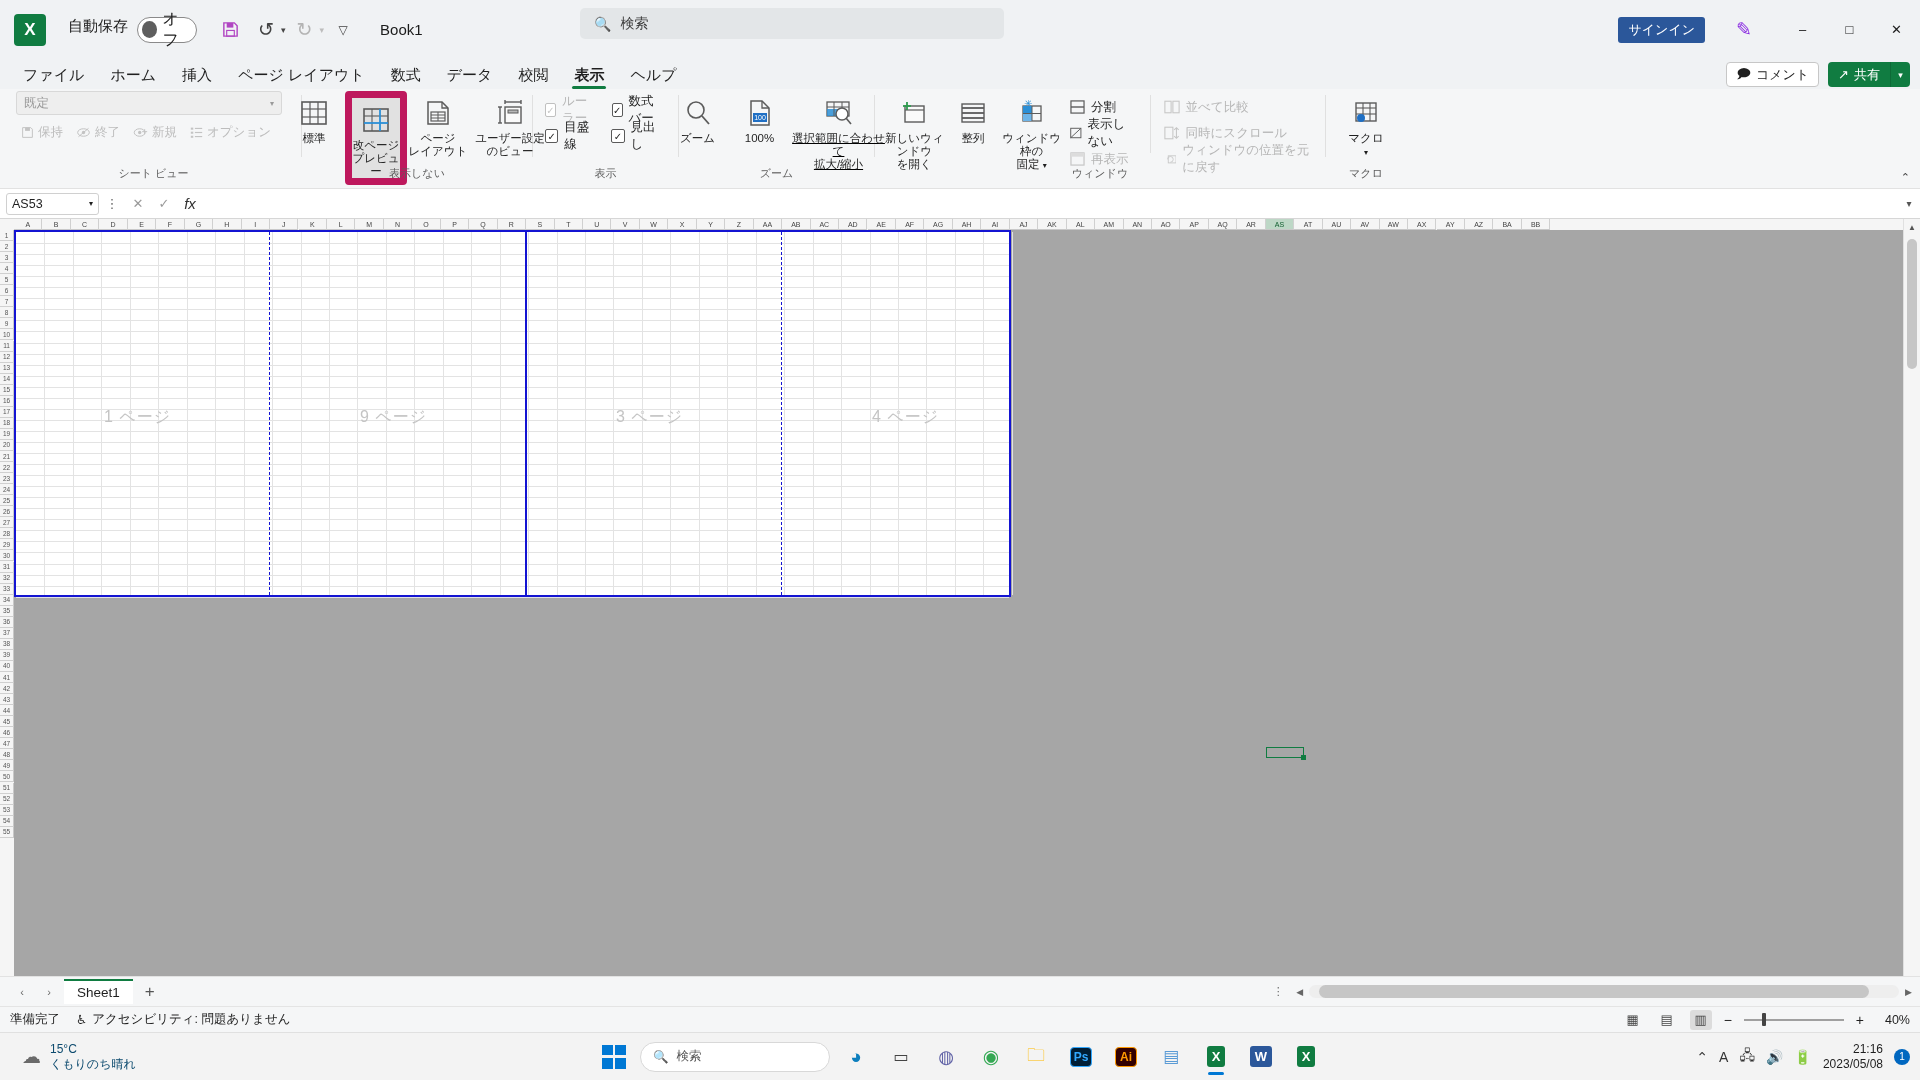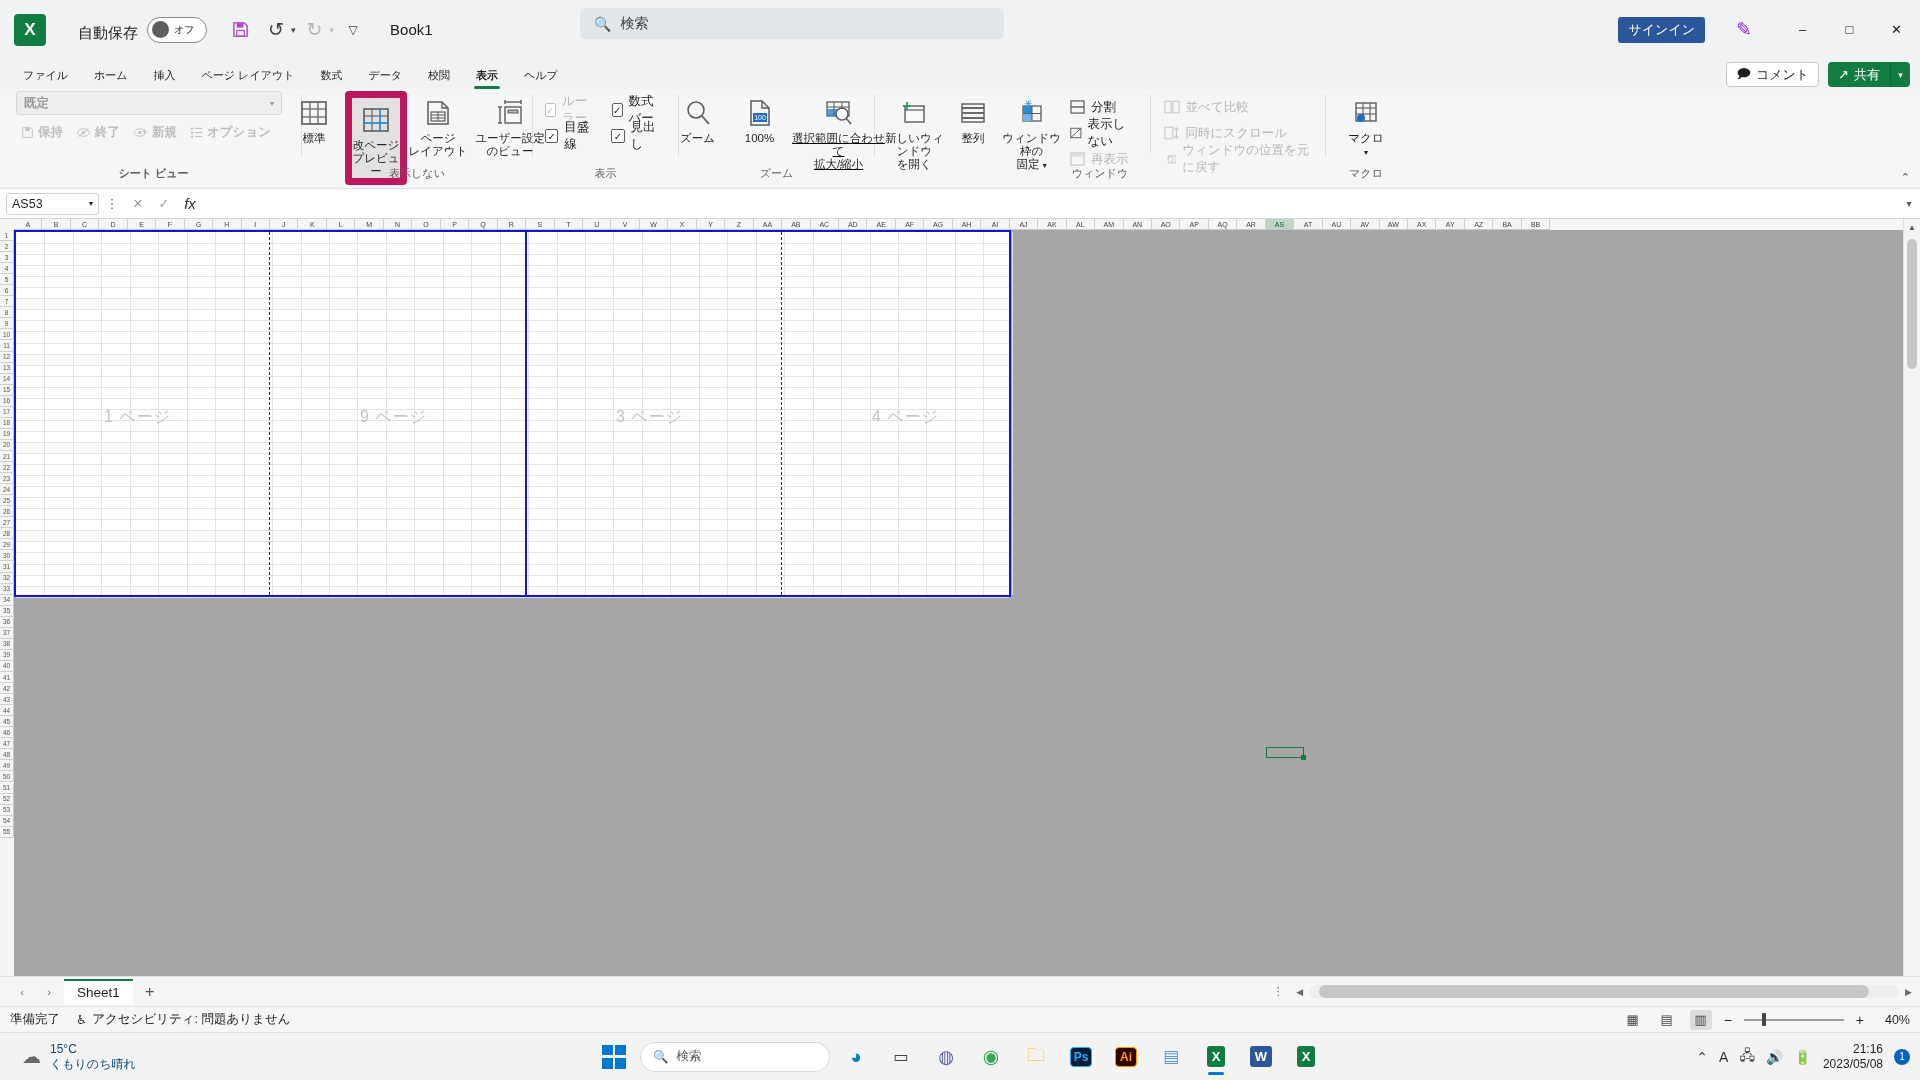--- a/index.html
+++ b/index.html
@@ -15,28 +15,28 @@
   
   .titlebar {
     height:59px; background:#f0f2f4; display:flex; align-items:center;
     padding-left:14px; position:relative; flex:0 0 59px;
   }
   .xl-logo {
     width:32px;height:32px;border-radius:4px;background:#107c41;display:flex;
     align-items:center;justify-content:center;color:#fff;font-weight:bold;font-size:17px;
     font-family:"Liberation Sans",sans-serif;
   }
-  .autosave-wrap { display:flex; align-items:flex-end; margin-left:32px; gap:9px; }
+  .autosave-wrap { display:flex; align-items:flex-start; margin-left:22px; gap:9px; }
   .autosave-label { font-size:15px; color:#212121; }
   .toggle {
     width:60px;height:26px;border-radius:13px;border:1.5px solid #8a8a8a;background:#fff;
     display:flex;align-items:center;padding:0 4px;gap:5px;
   }
   .toggle .knob { width:17px;height:17px;border-radius:50%;background:#5e5e5e; }
-  .toggle .ttext { font-size:10px;color:#1a1a1a; }
+  .toggle .ttext { font-size:16px;color:#1a1a1a; }
   .tb-icon {
     width:34px;height:34px;display:flex;align-items:center;justify-content:center;
     color:#424242; font-size:19px; border-radius:4px;
   }
   .tb-icon.purple { color:#b146c2; }
   .tb-icon.dim { color:#b4b4b4; }
   .caret { font-size:9px; color:#444; margin-left:-4px; }
   .caret.dim { color:#bdbdbd; }
   .doc-title { margin-left:20px; font-size:15px; color:#1b1b1b; }
   .searchbar {
@@ -51,21 +51,21 @@
     background:#2b579a; color:#fff; font-size:13px; padding:4px 10px; border-radius:3px; margin-right:22px;
   }
   .wincontrols { display:flex; height:59px; }
   .wc { width:47px;height:59px;display:flex;align-items:center;justify-content:center;color:#1a1a1a;font-size:13px; }
 
   
   .tabstrip {
     height:30px; background:#f0f2f4; display:flex; align-items:flex-end;
     padding-left:10px; gap:0; position:relative; flex:0 0 30px;
   }
-  .tab { padding:0 13px; height:27px; display:flex; align-items:center; font-size:11px; color:#1f1f1f; position:relative; }
+  .tab { padding:0 13px; height:27px; display:flex; align-items:center; font-size:15px; color:#1f1f1f; position:relative; }
   .tab.active { font-weight:bold; }
   .tab.active:after {
     content:""; position:absolute; left:11px; right:11px; bottom:0; height:3px; background:#107c41; border-radius:2px;
   }
   .tab-right { position:absolute; right:10px; bottom:2px; display:flex; align-items:center; gap:9px; }
   .btn-outline {
     border:1px solid #c7c7c7; background:#fff; border-radius:4px; height:25px;
     display:flex; align-items:center; padding:0 9px; gap:5px; font-size:13px; color:#1f1f1f;
   }
   .btn-share {
@@ -279,21 +279,21 @@
           <span>↗</span>
           <span>共有</span>
         </div>
         <div class="btn-share-caret">▾</div>
       </div>
     </div>
   </div>
 
   <div class="ribbon">
 
-    <div class="rgroup" style="width:295px;font-weight:bold;">
+    <div class="rgroup" style="width:295px;">
       <div class="gbody" style="flex-direction:column;align-items:flex-start;padding-left:10px;width:100%;">
         <div class="sv-input">
           <span>既定</span>
           <span style="font-size:8px;">▾</span>
         </div>
         <div class="sv-cmds">
           <div class="sv-cmd">
             <svg width="13" height="13" viewBox="0 0 16 16">
                 <path d="M2 2h10l2 2v10H2z" fill="none" stroke="#c3c3c3" stroke-width="1.2"></path>
                 <rect x="5" y="2" width="6" height="4" fill="#c3c3c3"></rect>

